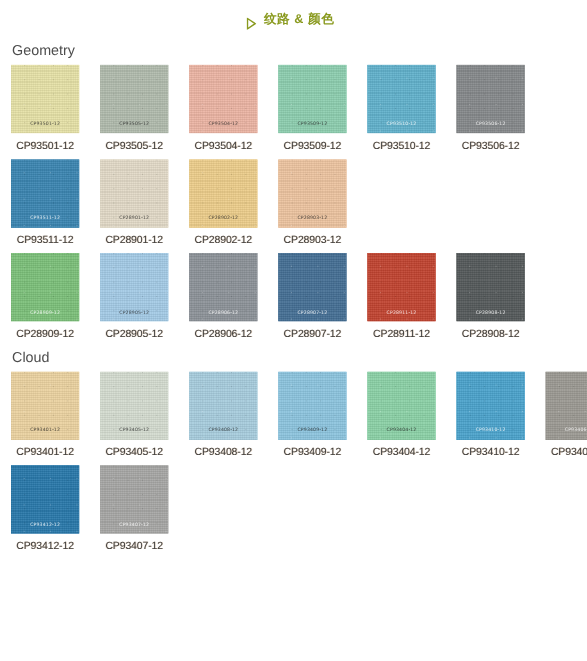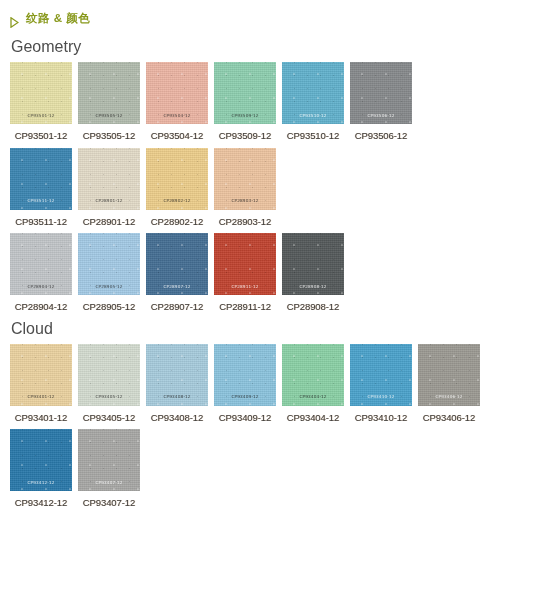--- a/index.html
+++ b/index.html
@@ -15,20 +15,21 @@
     position: relative;
   }
 
   
   .page-header {
     display: flex;
     align-items: center;
     gap: 7px;
     padding: 8px 16px 0 10px;
     height: 22px;
+    justify-content: center;
   }
   .tri-icon {
     width: 9px;
     height: 11px;
     display: block;
     flex: 0 0 auto;
   }
   .page-title {
     font-size: 11.5px;
     font-weight: bold;
@@ -36,36 +37,36 @@
     letter-spacing: 0.5px;
     line-height: 1;
     white-space: nowrap;
   }
 
   
   .section {
     padding-left: 10px;
   }
   .section-title {
-    font-size: 16px;
+    font-size: 13px;
     color: #4d4d4d;
     margin: 9px 0 7px 1px;
     line-height: 1;
   }
 
   
   .swatch-row {
     display: flex;
     flex-wrap: nowrap;
     gap: 0px;
     margin-bottom: 7px;
   }
   .swatch {
     width: 62px;
-    margin-right: 6px;
+    margin-right: 19px;
     display: flex;
     flex-direction: column;
     align-items: stretch;
   }
   .swatch-tile {
     position: relative;
     width: 62px;
     height: 62px;
     overflow: hidden;
     background-repeat: repeat;
@@ -183,30 +184,36 @@
         </div>
         <div class="swatch">
           <div class="swatch-tile" style="background-color: rgb(237, 196, 160); background-image: radial-gradient(rgba(255, 255, 255, 0.28) 0.7px, transparent 0.8px), radial-gradient(rgba(0, 0, 0, 0.14) 0.6px, transparent 0.7px), linear-gradient(rgb(237, 196, 160), rgb(237, 196, 160)); background-position: 0px 0px, 6px 7px, 0px 0px;">
             <div class="tile-code">CP28903-12</div>
           </div>
           <div class="swatch-label">CP28903-12</div>
         </div>
       </div>
       <div class="swatch-row">
         <div class="swatch">
-          <div class="swatch-tile" style="background-color: rgb(194, 198, 201); background-image: radial-gradient(rgba(255, 255, 255, 0.28) 0.7px, transparent 0.8px), radial-gradient(rgba(0, 0, 0, 0.14) 0.6px, transparent 0.7px), linear-gradient(rgb(194, 198, 201), rgb(194, 198, 201)); background-position: 0px 0px, 6px 7px, 0px 0px;">
-            <div class="tile-code">CP28904-12</div>
-          </div>
-          <div class="swatch-label">CP28904-12</div>
+          <div class="swatch-tile" style="background-color: rgb(124, 192, 122); background-image: radial-gradient(rgba(255, 255, 255, 0.28) 0.7px, transparent 0.8px), radial-gradient(rgba(0, 0, 0, 0.14) 0.6px, transparent 0.7px), linear-gradient(rgb(124, 192, 122), rgb(124, 192, 122)); background-position: 0px 0px, 6px 7px, 0px 0px;">
+            <div class="tile-code light">CP28909-12</div>
+          </div>
+          <div class="swatch-label">CP28909-12</div>
         </div>
         <div class="swatch">
           <div class="swatch-tile" style="background-color: rgb(164, 203, 230); background-image: radial-gradient(rgba(255, 255, 255, 0.28) 0.7px, transparent 0.8px), radial-gradient(rgba(0, 0, 0, 0.14) 0.6px, transparent 0.7px), linear-gradient(rgb(164, 203, 230), rgb(164, 203, 230)); background-position: 0px 0px, 6px 7px, 0px 0px;">
             <div class="tile-code">CP28905-12</div>
           </div>
           <div class="swatch-label">CP28905-12</div>
+        </div>
+        <div class="swatch">
+          <div class="swatch-tile" style="background-color: rgb(140, 146, 152); background-image: radial-gradient(rgba(255, 255, 255, 0.28) 0.7px, transparent 0.8px), radial-gradient(rgba(0, 0, 0, 0.14) 0.6px, transparent 0.7px), linear-gradient(rgb(140, 146, 152), rgb(140, 146, 152)); background-position: 0px 0px, 6px 7px, 0px 0px;">
+            <div class="tile-code light">CP28906-12</div>
+          </div>
+          <div class="swatch-label">CP28906-12</div>
         </div>
         <div class="swatch">
           <div class="swatch-tile" style="background-color: rgb(69, 111, 148); background-image: radial-gradient(rgba(255, 255, 255, 0.28) 0.7px, transparent 0.8px), radial-gradient(rgba(0, 0, 0, 0.14) 0.6px, transparent 0.7px), linear-gradient(rgb(69, 111, 148), rgb(69, 111, 148)); background-position: 0px 0px, 6px 7px, 0px 0px;">
             <div class="tile-code light">CP28907-12</div>
           </div>
           <div class="swatch-label">CP28907-12</div>
         </div>
         <div class="swatch">
           <div class="swatch-tile" style="background-color: rgb(193, 68, 48); background-image: radial-gradient(rgba(255, 255, 255, 0.28) 0.7px, transparent 0.8px), radial-gradient(rgba(0, 0, 0, 0.14) 0.6px, transparent 0.7px), linear-gradient(rgb(193, 68, 48), rgb(193, 68, 48)); background-position: 0px 0px, 6px 7px, 0px 0px;">
             <div class="tile-code light">CP28911-12</div>

